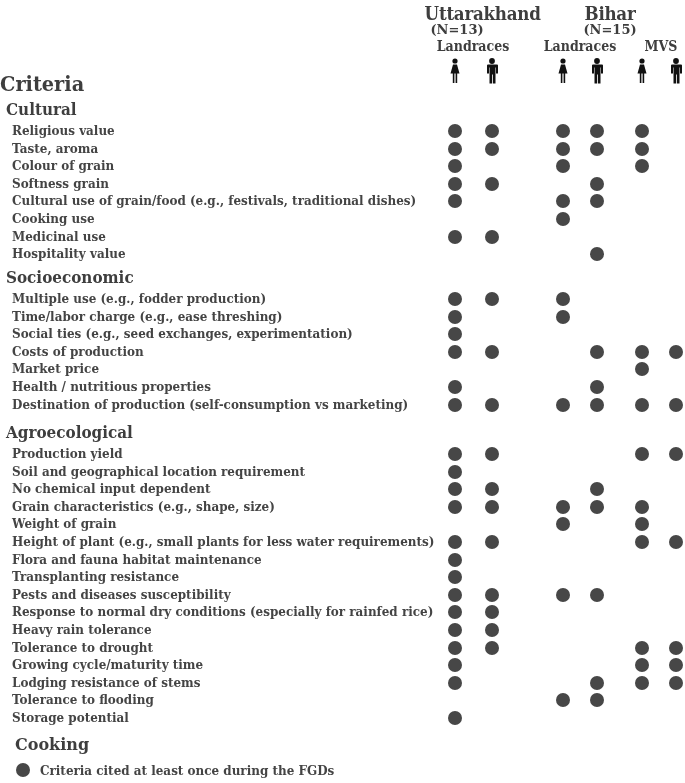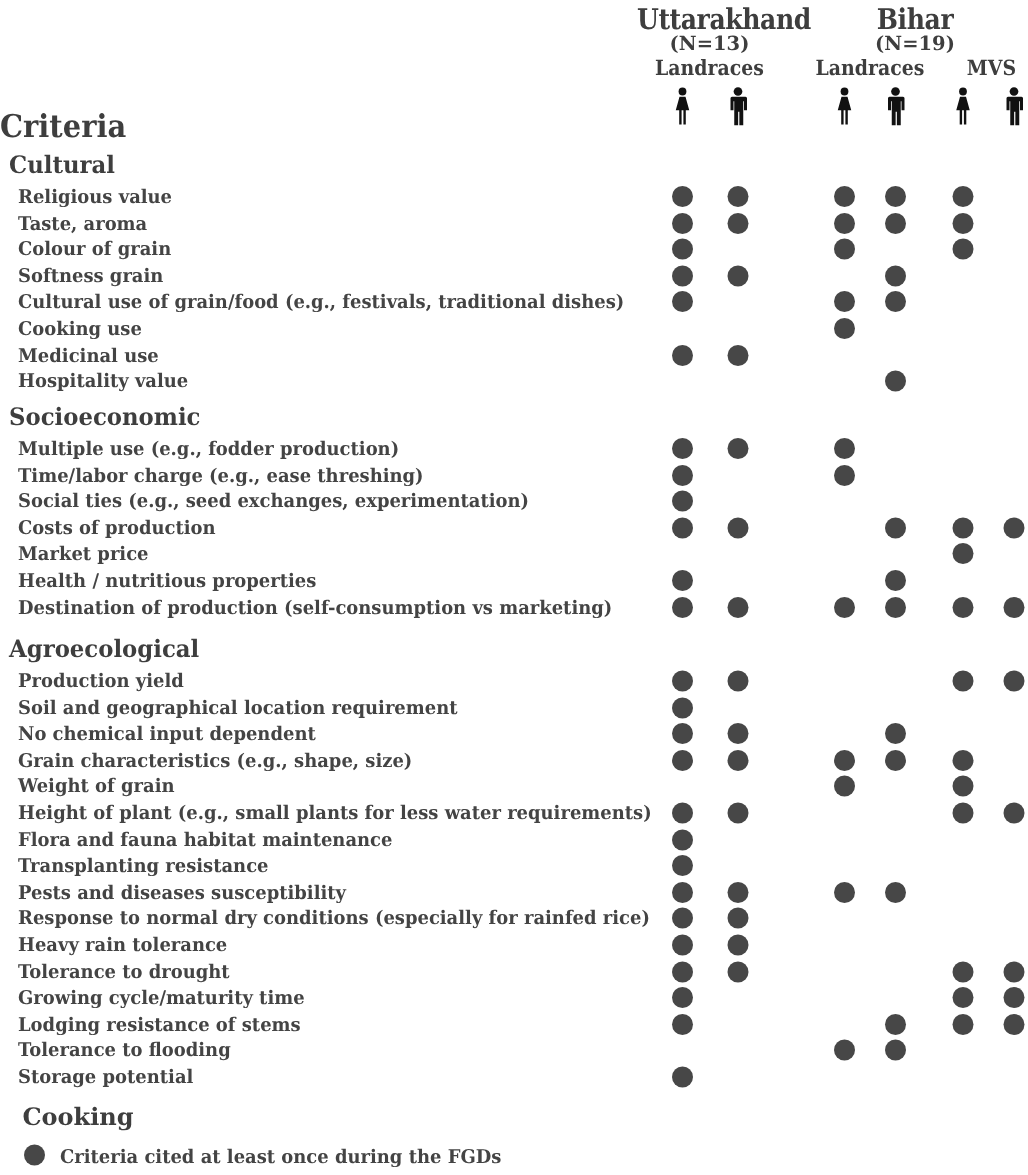--- a/index.html
+++ b/index.html
@@ -15,25 +15,25 @@
   .row-label { position:absolute; left:12px; font-size:12.6px; font-weight:bold; color:#444; white-space:nowrap; transform-origin:left; transform:scaleX(0.95); line-height:16px; }
   .dot { position:absolute; width:14px; height:14px; border-radius:50%; background:#474747; }
   .legend-title { position:absolute; left:15px; top:735px; font-size:16px; font-weight:bold; color:#3e3e3e; }
   .legend-dot { position:absolute; left:16px; top:763px; width:14px; height:14px; border-radius:50%; background:#474747; }
   .legend-text { position:absolute; left:40px; top:763px; font-size:12.6px; font-weight:bold; color:#444; white-space:nowrap; transform-origin:left; transform:scaleX(0.95); }
 </style>
 </head>
 <body>
 
 <div class="hdr region" style="left:418px; top:2px; width:110px;">Uttarakhand</div>
-<div class="hdr n" style="left:443px; top:22px; width:60px;">(N=13)</div>
+<div class="hdr n" style="left:427px; top:22px; width:60px;">(N=13)</div>
 <div class="hdr grp" style="left:428px; top:38px; width:90px;">Landraces</div>
 
 <div class="hdr region" style="left:570px; top:2px; width:80px;">Bihar</div>
-<div class="hdr n" style="left:580px; top:22px; width:60px;">(N=19)</div>
+<div class="hdr n" style="left:580px; top:22px; width:60px;">(N=15)</div>
 <div class="hdr grp" style="left:535px; top:38px; width:90px;">Landraces</div>
 <div class="hdr grp" style="left:636px; top:38px; width:50px;">MVS</div>
 
 <div id="icons">
     <div class="icon" style="left: 447px; top: 58px;"><svg viewBox="0 0 16 26" width="16" height="26">
         <circle cx="8" cy="3" r="2.6" fill="#111"></circle>
         <path d="M6 6.5 h4 l2.5 9 h-2.3 l0 9.5 h-1.6 v-9.5 h-1.2 v9.5 h-1.6 v-9.5 h-2.3z" fill="#111"></path>
       </svg></div>
     <div class="icon" style="left: 484px; top: 58px;"><svg viewBox="0 0 16 26" width="16" height="26">
         <circle cx="8" cy="3" r="2.9" fill="#111"></circle>

